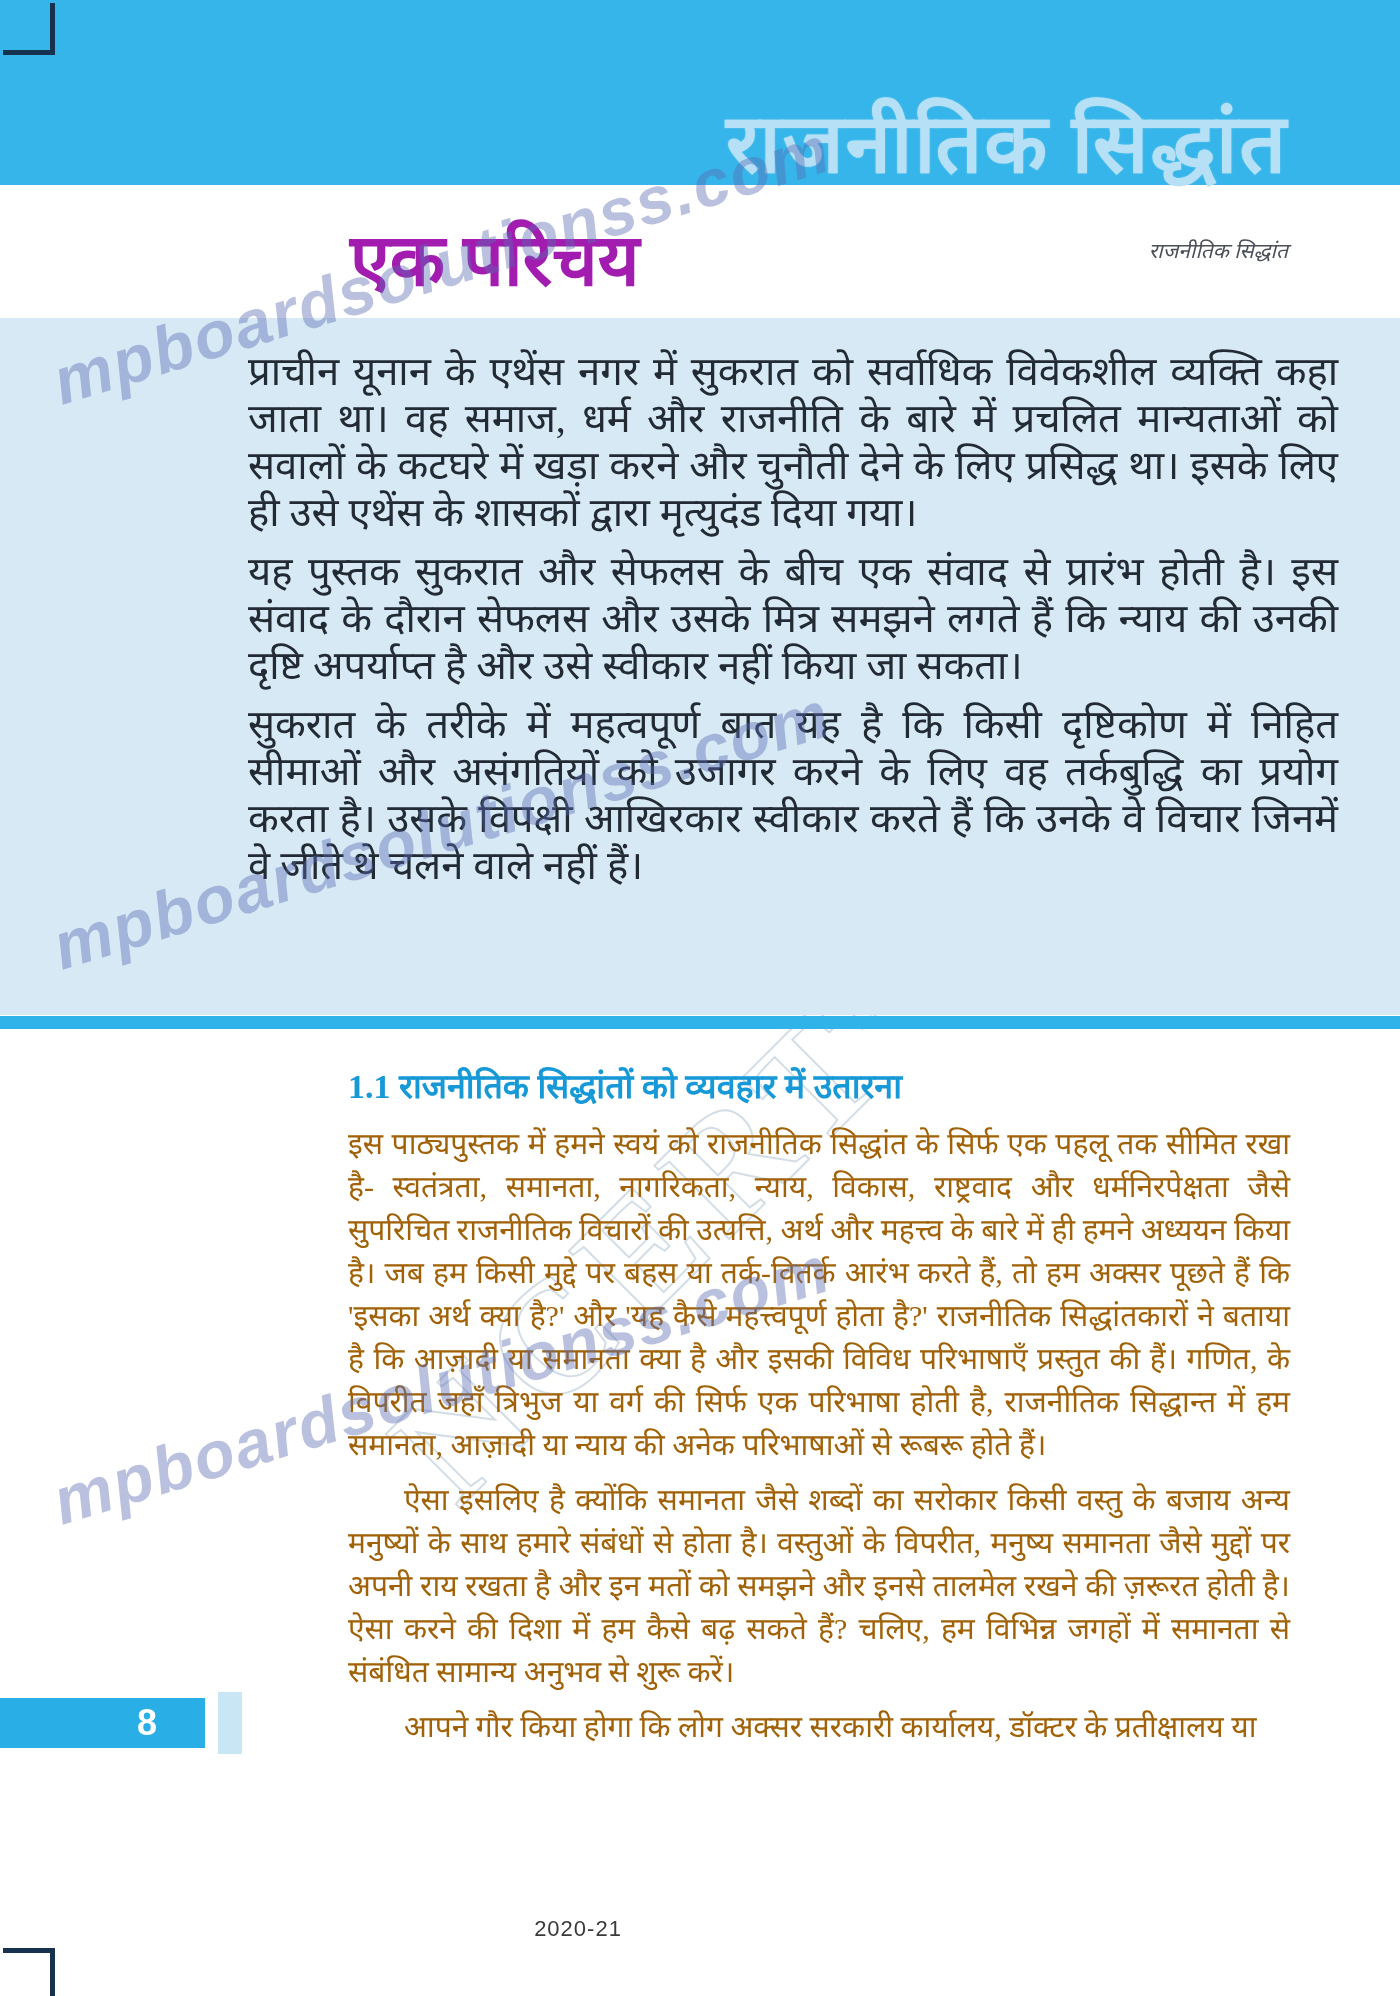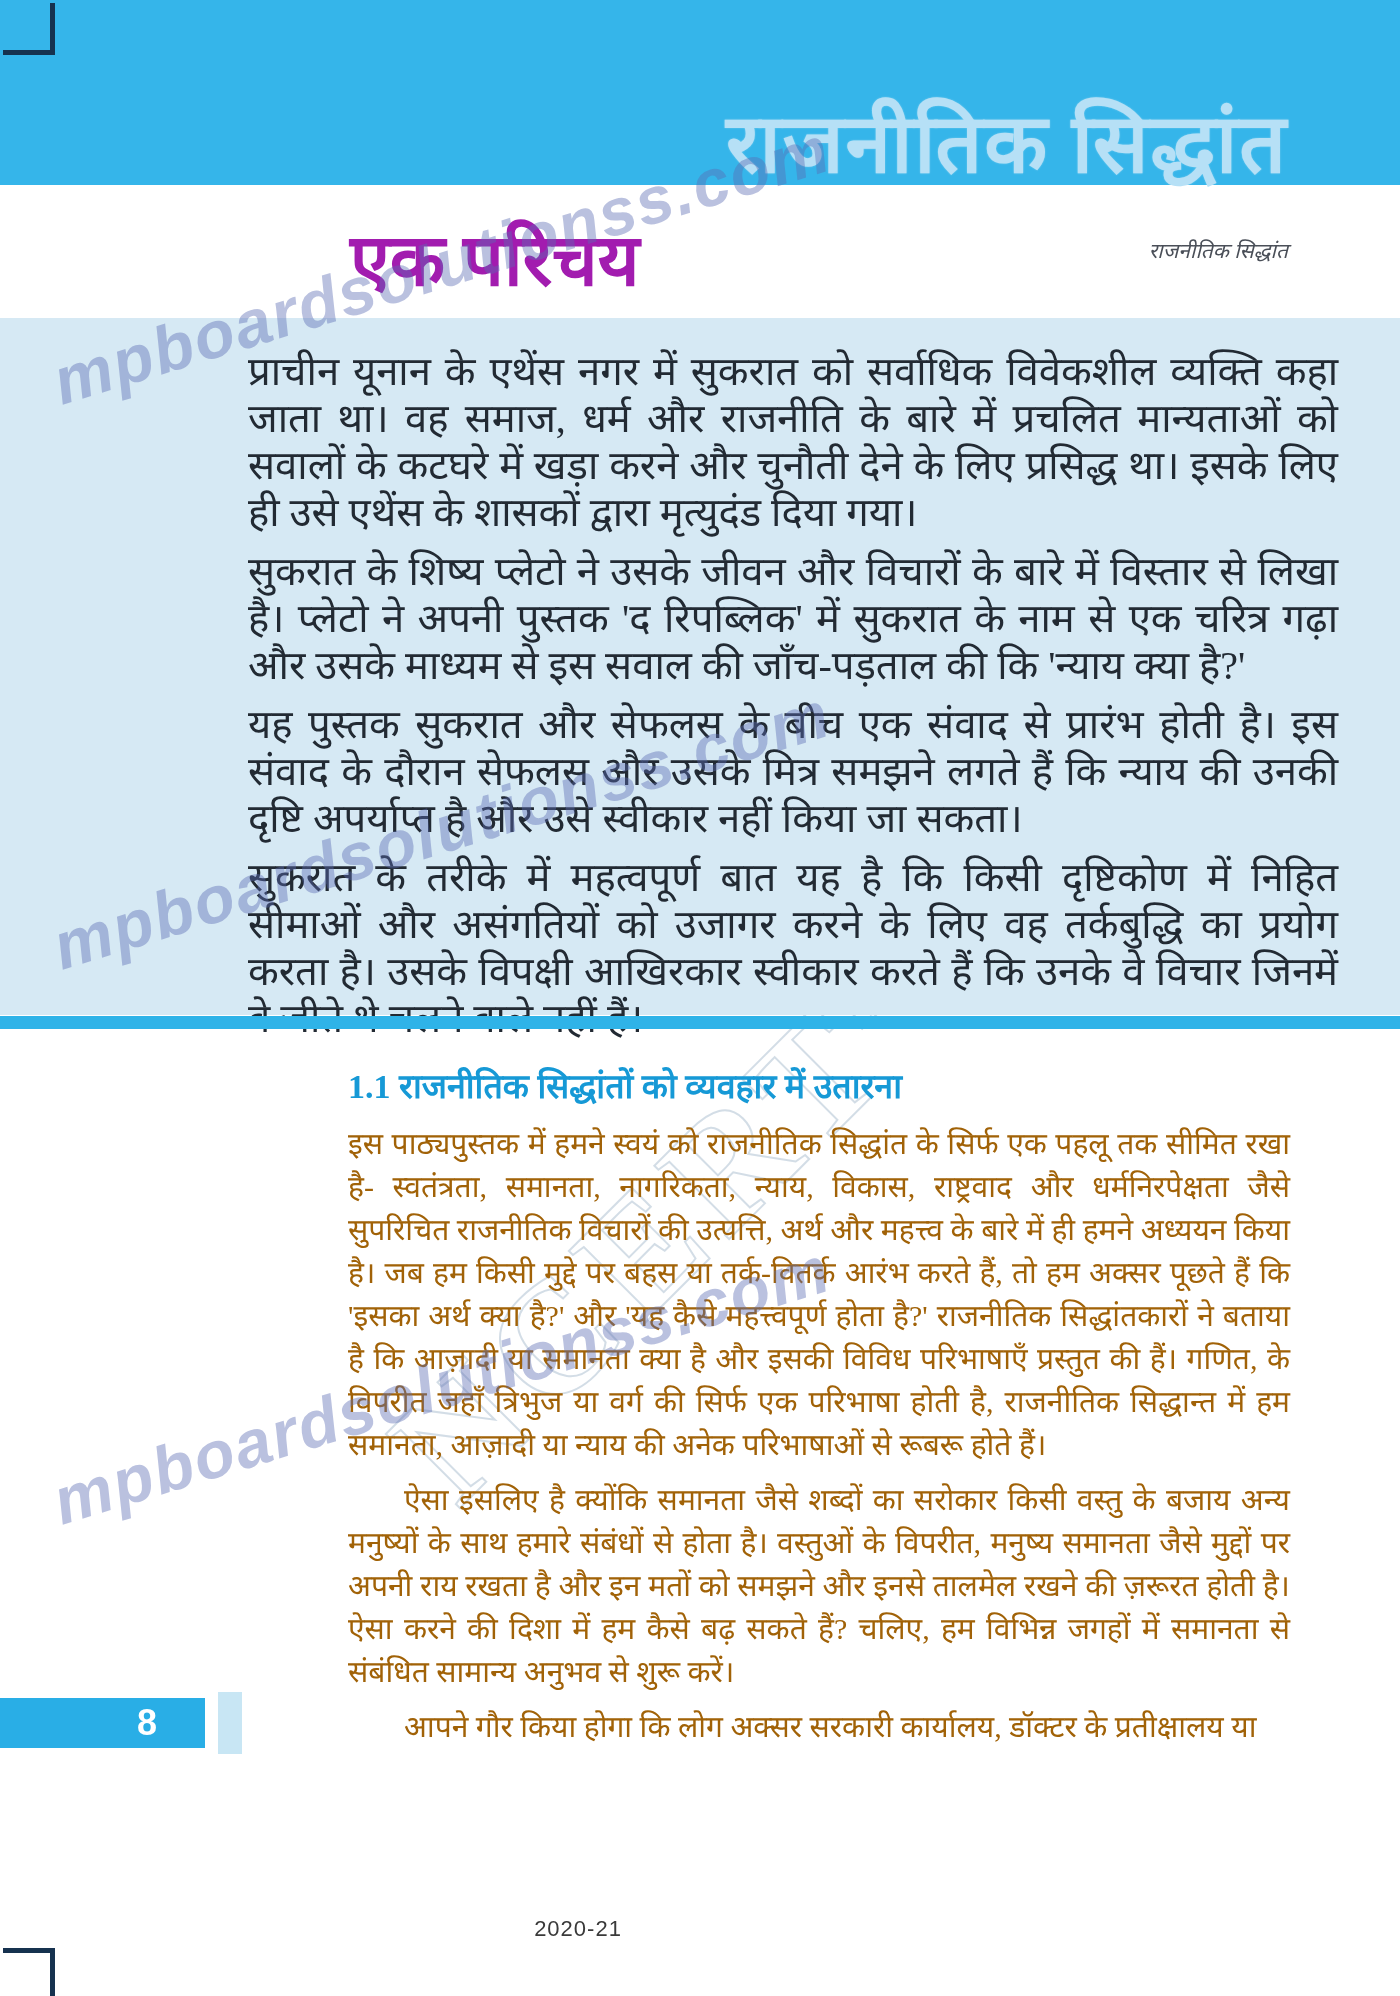--- a/index.html
+++ b/index.html
@@ -102,21 +102,20 @@
   <div class="banner"></div>
   <div class="crop-top-v"></div>
   <div class="crop-top-h"></div>
 
   <div class="title-main">राजनीतिक सिद्धांत</div>
   <div class="title-sub">एक परिचय</div>
   <div class="running-header">राजनीतिक सिद्धांत</div>
 
   <div class="intro-box">
     <p>प्राचीन यूनान के एथेंस नगर में सुकरात को सर्वाधिक विवेकशील व्यक्ति कहा जाता था। वह समाज, धर्म और राजनीति के बारे में प्रचलित मान्यताओं को सवालों के कटघरे में खड़ा करने और चुनौती देने के लिए प्रसिद्ध था। इसके लिए ही उसे एथेंस के शासकों द्वारा मृत्युदंड दिया गया।</p>
-    <p>सुकरात के शिष्य प्लेटो ने उसके जीवन और विचारों के बारे में विस्तार से लिखा है। प्लेटो ने अपनी पुस्तक 'द रिपब्लिक' में सुकरात के नाम से एक चरित्र गढ़ा और उसके माध्यम से इस सवाल की जाँच-पड़ताल की कि 'न्याय क्या है?'</p>
     <p>यह पुस्तक सुकरात और सेफलस के बीच एक संवाद से प्रारंभ होती है। इस संवाद के दौरान सेफलस और उसके मित्र समझने लगते हैं कि न्याय की उनकी दृष्टि अपर्याप्त है और उसे स्वीकार नहीं किया जा सकता।</p>
     <p>सुकरात के तरीके में महत्वपूर्ण बात यह है कि किसी दृष्टिकोण में निहित सीमाओं और असंगतियों को उजागर करने के लिए वह तर्कबुद्धि का प्रयोग करता है। उसके विपक्षी आखिरकार स्वीकार करते हैं कि उनके वे विचार जिनमें वे जीते थे चलने वाले नहीं हैं।</p>
   </div>
   <div class="stripe"></div>
 
   <div class="section-heading">1.1 राजनीतिक सिद्धांतों को व्यवहार में उतारना</div>
   <div class="body-text">
     <p>इस पाठ्यपुस्तक में हमने स्वयं को राजनीतिक सिद्धांत के सिर्फ एक पहलू तक सीमित रखा है- स्वतंत्रता, समानता, नागरिकता, न्याय, विकास, राष्ट्रवाद और धर्मनिरपेक्षता जैसे सुपरिचित राजनीतिक विचारों की उत्पत्ति, अर्थ और महत्त्व के बारे में ही हमने अध्ययन किया है। जब हम किसी मुद्दे पर बहस या तर्क-वितर्क आरंभ करते हैं, तो हम अक्सर पूछते हैं कि 'इसका अर्थ क्या है?' और 'यह कैसे महत्त्वपूर्ण होता है?' राजनीतिक सिद्धांतकारों ने बताया है कि आज़ादी या समानता क्या है और इसकी विविध परिभाषाएँ प्रस्तुत की हैं। गणित, के विपरीत जहाँ त्रिभुज या वर्ग की सिर्फ एक परिभाषा होती है, राजनीतिक सिद्धान्त में हम समानता, आज़ादी या न्याय की अनेक परिभाषाओं से रूबरू होते हैं।</p>
     <p class="indented">ऐसा इसलिए है क्योंकि समानता जैसे शब्दों का सरोकार किसी वस्तु के बजाय अन्य मनुष्यों के साथ हमारे संबंधों से होता है। वस्तुओं के विपरीत, मनुष्य समानता जैसे मुद्दों पर अपनी राय रखता है और इन मतों को समझने और इनसे तालमेल रखने की ज़रूरत होती है। ऐसा करने की दिशा में हम कैसे बढ़ सकते हैं? चलिए, हम विभिन्न जगहों में समानता से संबंधित सामान्य अनुभव से शुरू करें।</p>
     <p class="indented">आपने गौर किया होगा कि लोग अक्सर सरकारी कार्यालय, डॉक्टर के प्रतीक्षालय या</p>

